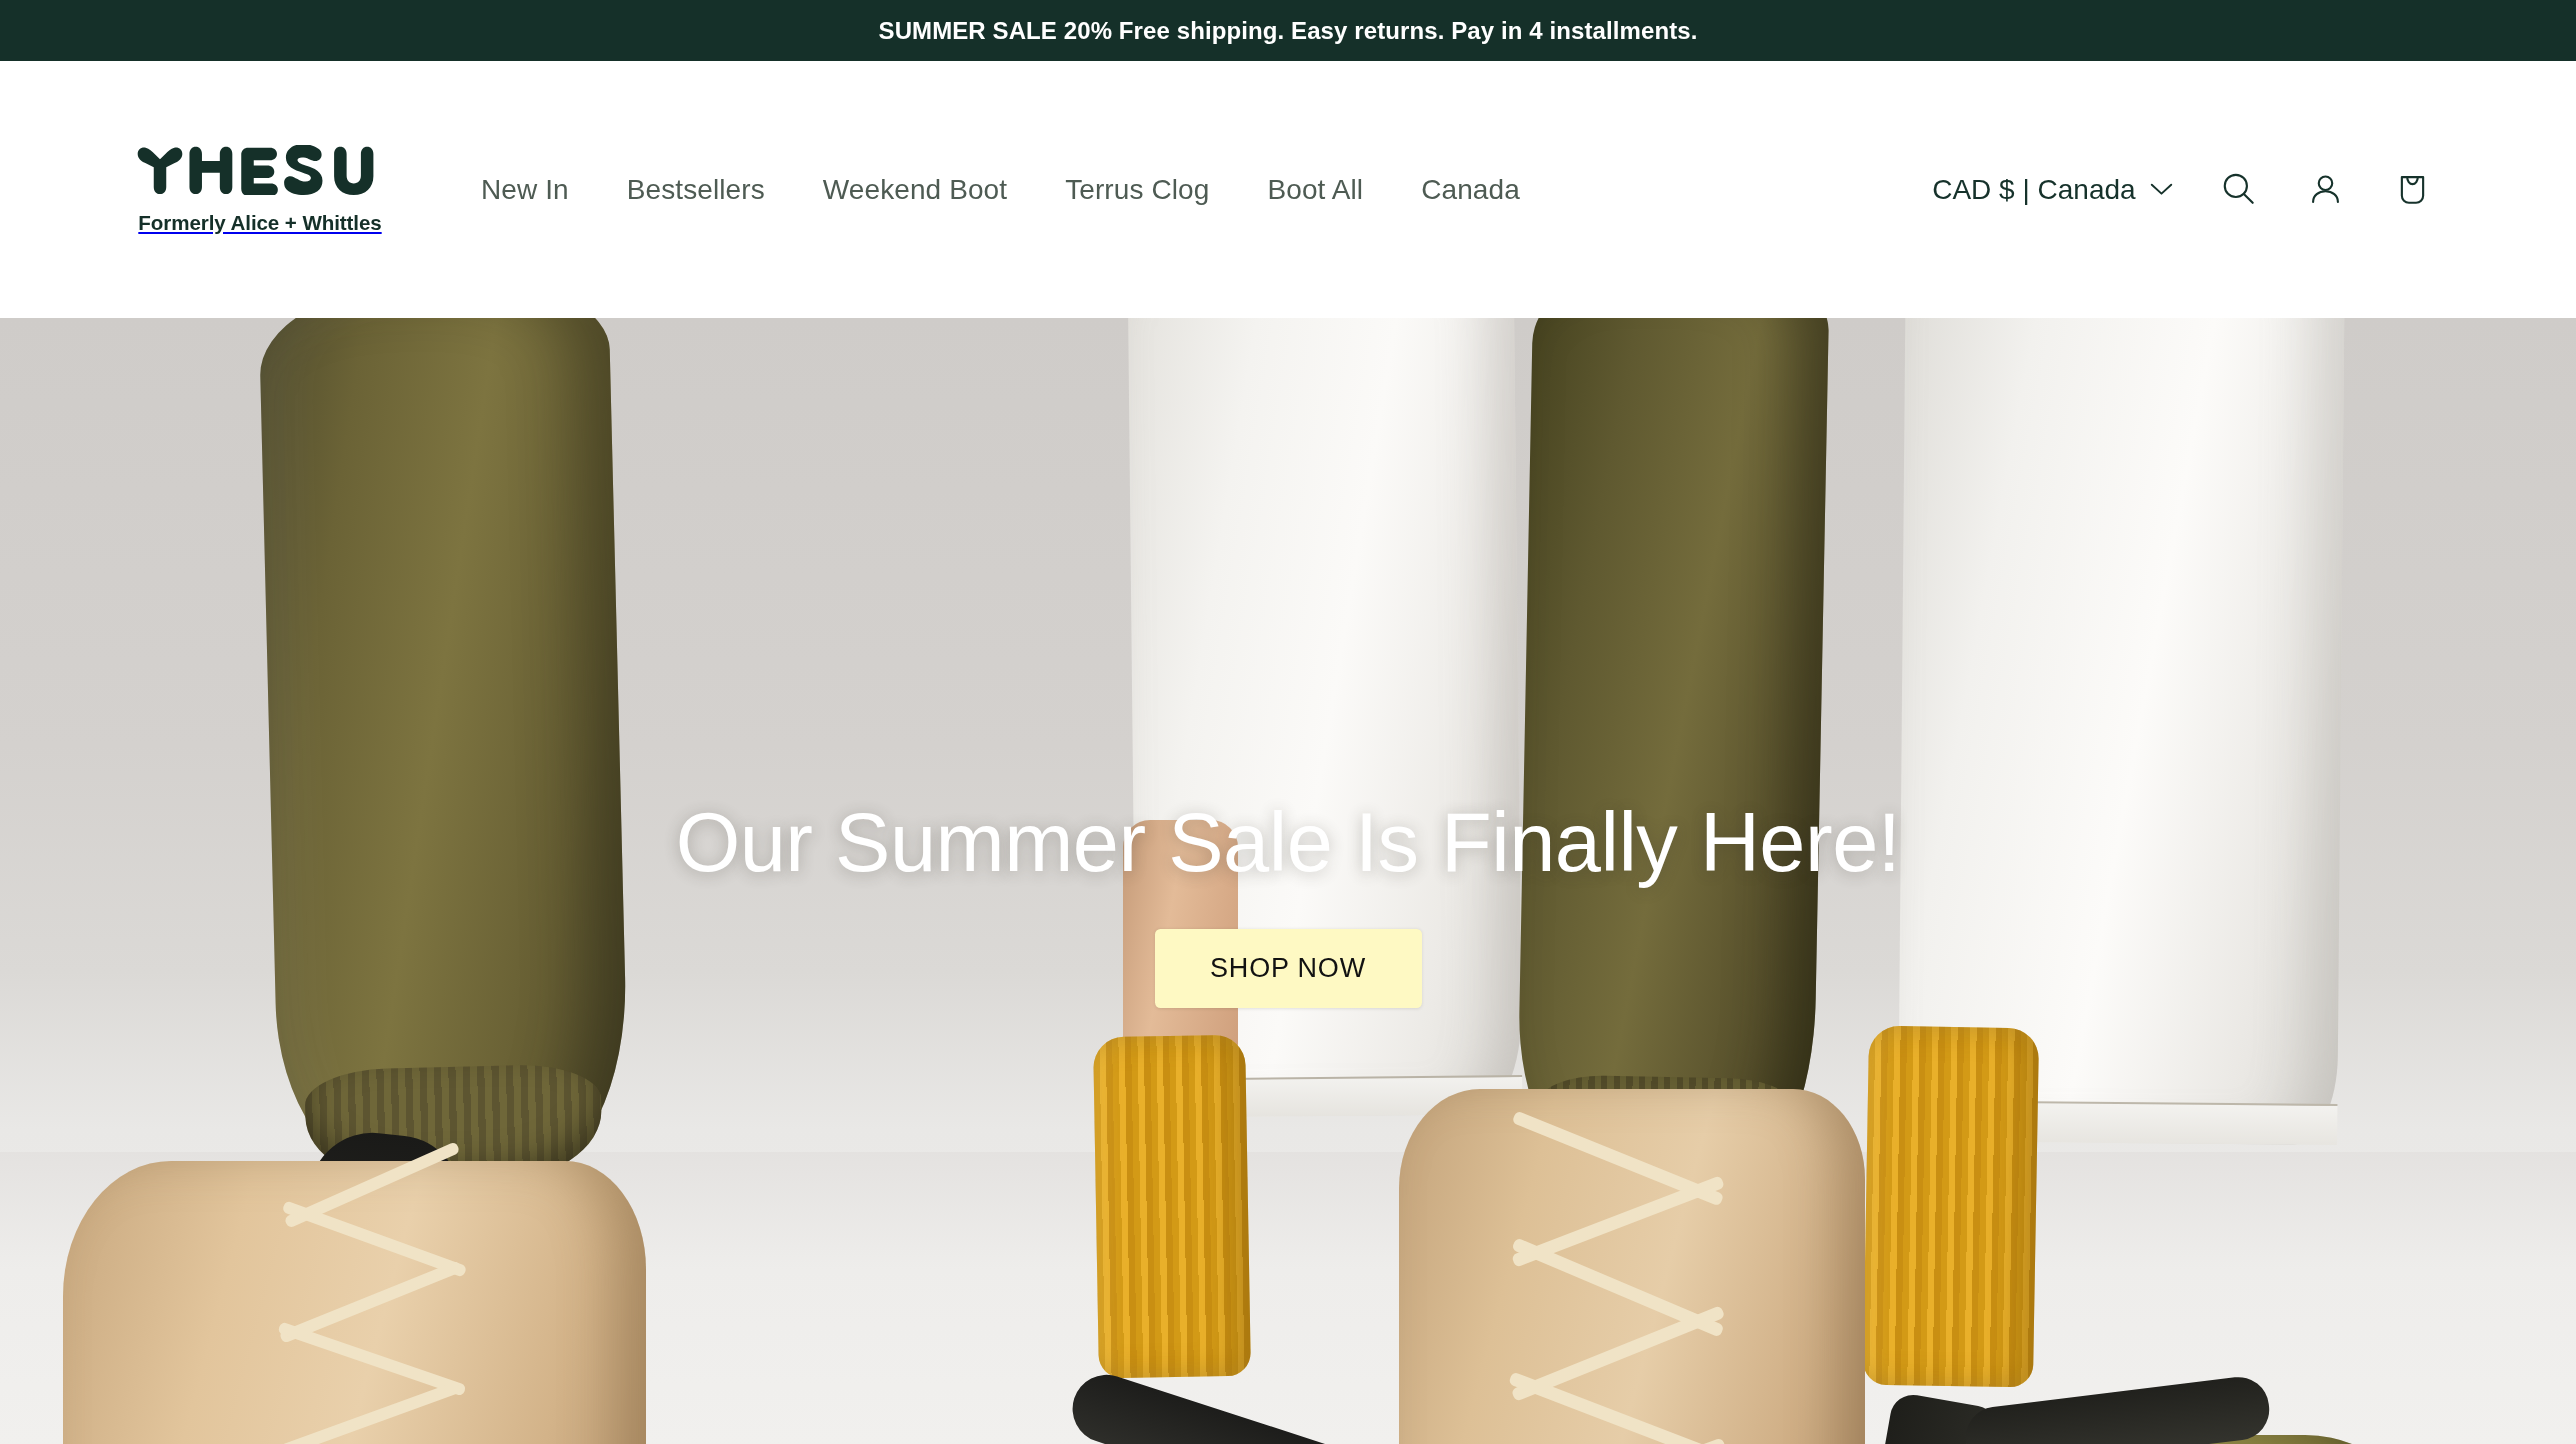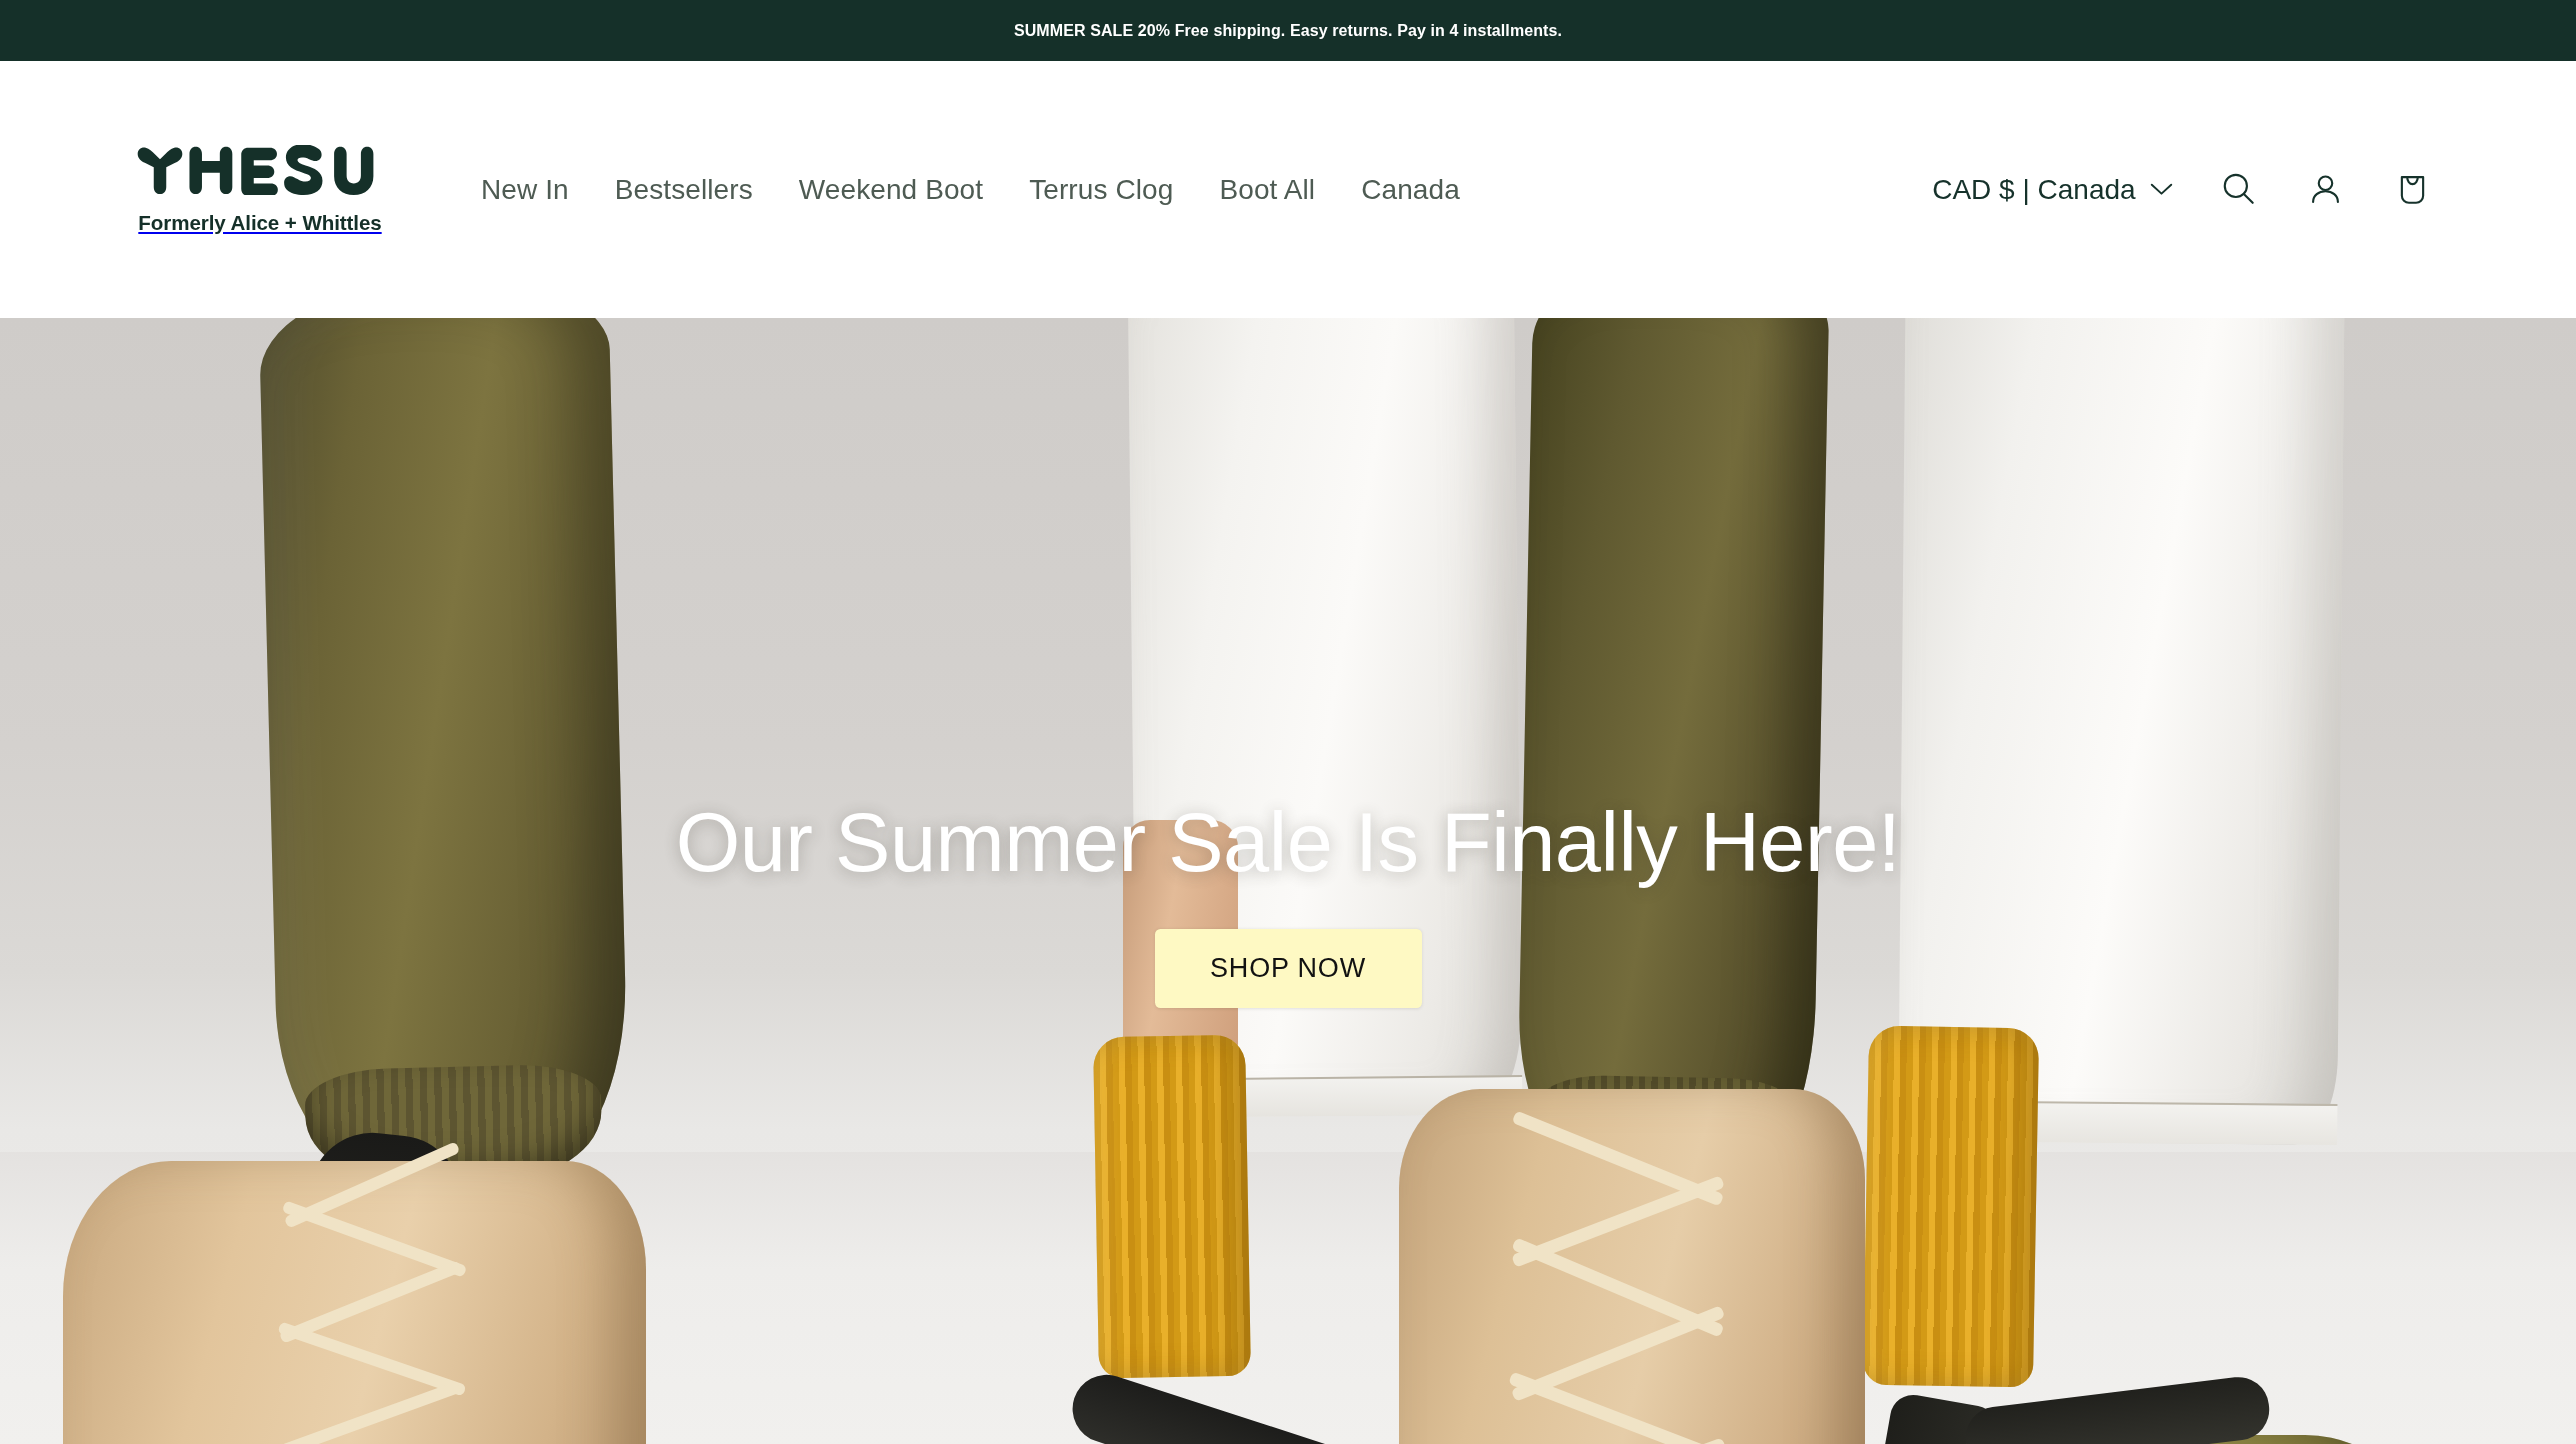--- a/index.html
+++ b/index.html
@@ -9,42 +9,42 @@
     background:#fff;
     font-family:"Liberation Sans", sans-serif;
   }
 
   
   .announce{
     height:61px; background:#153029;
     display:flex; align-items:center; justify-content:center;
   }
   .announce-text{
-    color:#ffffff; font-size:16px; font-weight:700;
+    color:#ffffff; font-size:24px; font-weight:700;
     letter-spacing:0.1px;
   }
 
   
   .header{
     height:257px; background:#ffffff;
     display:flex; align-items:center;
     padding:0 126px 0 130px;
     position:relative;
   }
   .brand{ width:260px; flex:0 0 auto; text-align:center; }
   .logo-wordmark{
     display:block; height:50px; width:260px;
   }
   .brand-sub{
     margin-top:16px; font-size:20.6px; font-weight:700;
     color:#153029; letter-spacing:-0.1px; white-space:nowrap;
   }
 
   .nav{
-    display:flex; align-items:center; gap:0;
+    display:flex; align-items:center; gap:12px;
     margin-left:68px; flex:0 0 auto;
   }
   .nav a{
     font-size:28px; color:#4e5b53; text-decoration:none;
     padding:12.6px 23px; white-space:nowrap; letter-spacing:0.1px;
   }
 
   .header-right{
     margin-left:auto; display:flex; align-items:center; gap:12px;
   }

